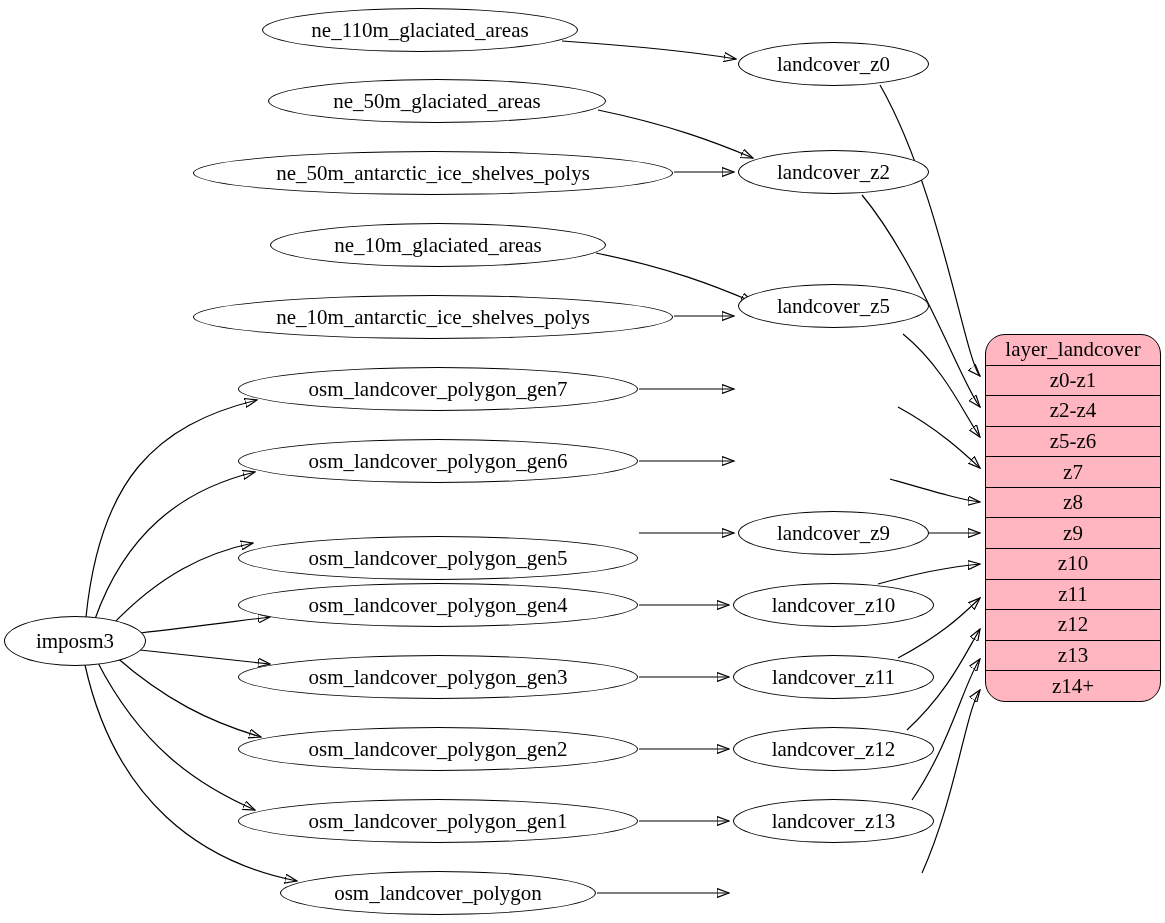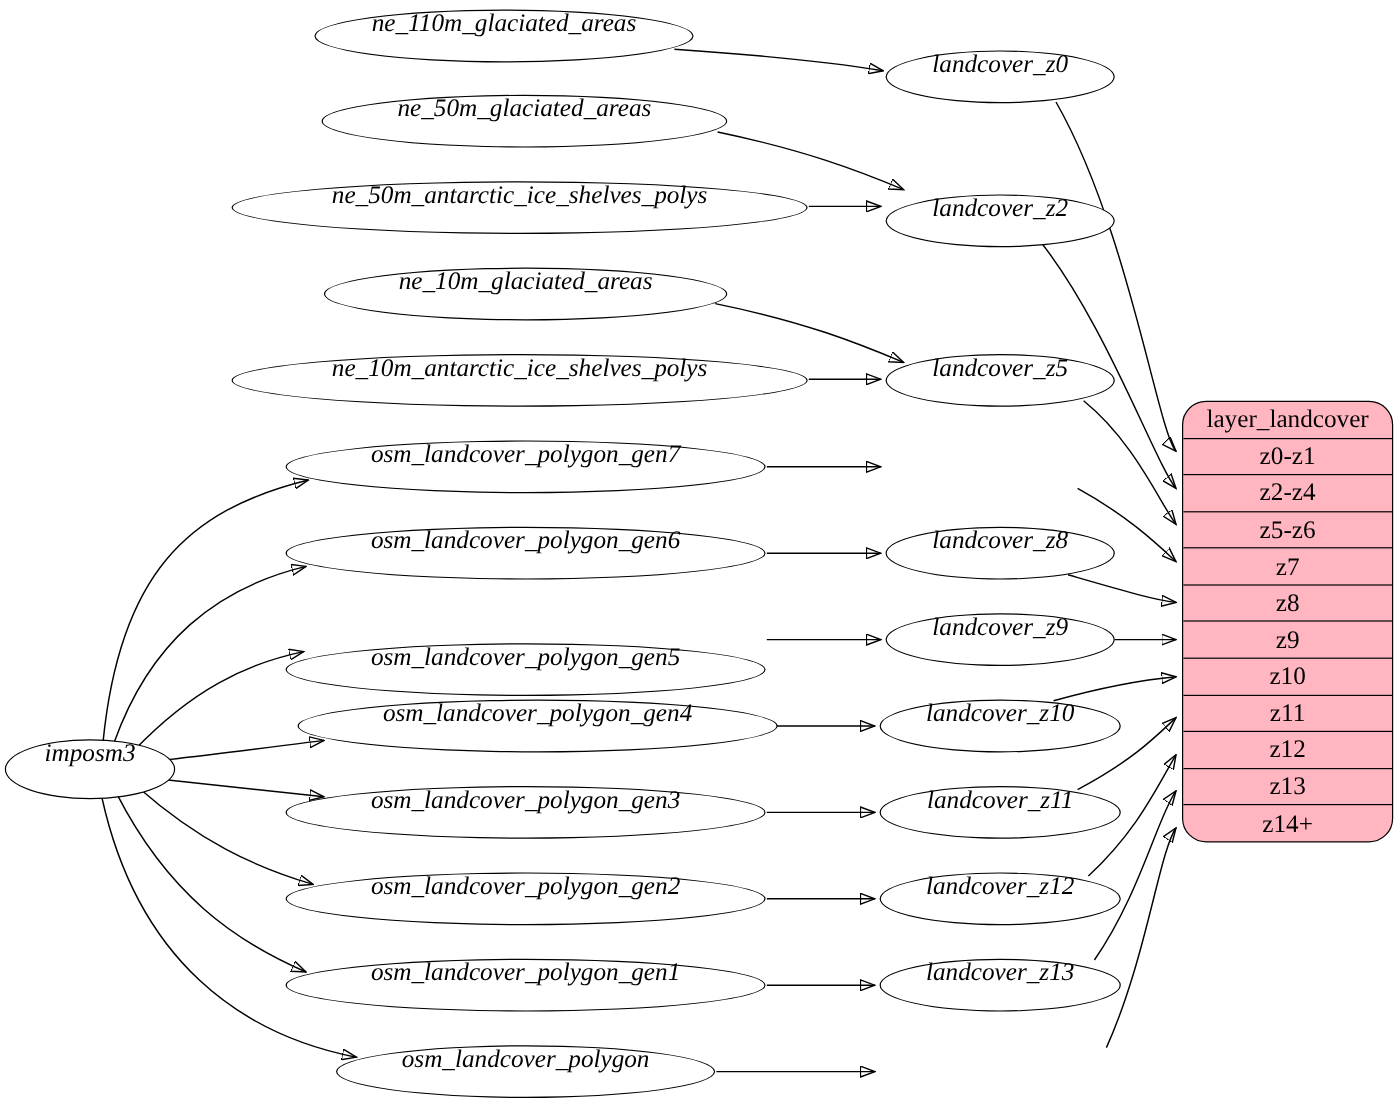--- a/index.html
+++ b/index.html
@@ -8,29 +8,28 @@
     width:1165px;height:923px;
     background:#ffffff;
     font-family:"Liberation Serif","DejaVu Serif",serif;
     color:#000000;
     overflow:hidden;
   }
   #edge-layer{position:absolute;left:0;top:0;width:1165px;height:923px;}
   #edge-layer path{fill:none;stroke:#000000;stroke-width:1.2px;}
   .node{
     position:absolute;
-    display:flex;align-items:flex-start;justify-content:center;
+    display:flex;align-items:center;justify-content:center;
     border:1px solid #000000;
     border-radius:50%;
     background:#ffffff;
     font-size:21px;
     white-space:nowrap;
     box-sizing:border-box;
     line-height:1;
-    font-style:italic;
   }
   .record{
     position:absolute;
     left:985px;top:334px;width:176px;height:368px;
     background:#ffb6c1;
     border:1.2px solid #000000;
     border-radius:20px;
     box-sizing:border-box;
     display:flex;flex-direction:column;
     overflow:hidden;
@@ -114,47 +113,44 @@
 
   <div class="node" style="left:238px;top:367px;width:400px;height:44px">
     <span>osm_landcover_polygon_gen7</span>
   </div>
   <div class="node" style="left:238px;top:439px;width:400px;height:44px">
     <span>osm_landcover_polygon_gen6</span>
   </div>
   <div class="node" style="left:238px;top:536px;width:400px;height:44px">
     <span>osm_landcover_polygon_gen5</span>
   </div>
-  <div class="node" style="left:248px;top:583px;width:400px;height:44px">
+  <div class="node" style="left:238px;top:583px;width:400px;height:44px">
     <span>osm_landcover_polygon_gen4</span>
   </div>
   <div class="node" style="left:238px;top:655px;width:400px;height:44px">
     <span>osm_landcover_polygon_gen3</span>
   </div>
   <div class="node" style="left:238px;top:727px;width:400px;height:44px">
     <span>osm_landcover_polygon_gen2</span>
   </div>
   <div class="node" style="left:238px;top:799px;width:400px;height:44px">
     <span>osm_landcover_polygon_gen1</span>
   </div>
   <div class="node" style="left:280px;top:871px;width:316px;height:44px">
     <span>osm_landcover_polygon</span>
   </div>
 
   <div class="node" style="left:738px;top:42px;width:191px;height:44px">
     <span>landcover_z0</span>
   </div>
-  <div class="node" style="left:738px;top:162px;width:191px;height:44px">
+  <div class="node" style="left:738px;top:150px;width:191px;height:44px">
     <span>landcover_z2</span>
   </div>
-  <div class="node" style="left:738px;top:295px;width:191px;height:44px">
+  <div class="node" style="left:738px;top:284px;width:191px;height:44px">
     <span>landcover_z5</span>
-  </div>
-  <div class="node" style="left:738px;top:439px;width:191px;height:44px">
-    <span>landcover_z8</span>
   </div>
   <div class="node" style="left:738px;top:511px;width:191px;height:44px">
     <span>landcover_z9</span>
   </div>
   <div class="node" style="left:733px;top:583px;width:201px;height:44px">
     <span>landcover_z10</span>
   </div>
   <div class="node" style="left:733px;top:655px;width:201px;height:44px">
     <span>landcover_z11</span>
   </div>

